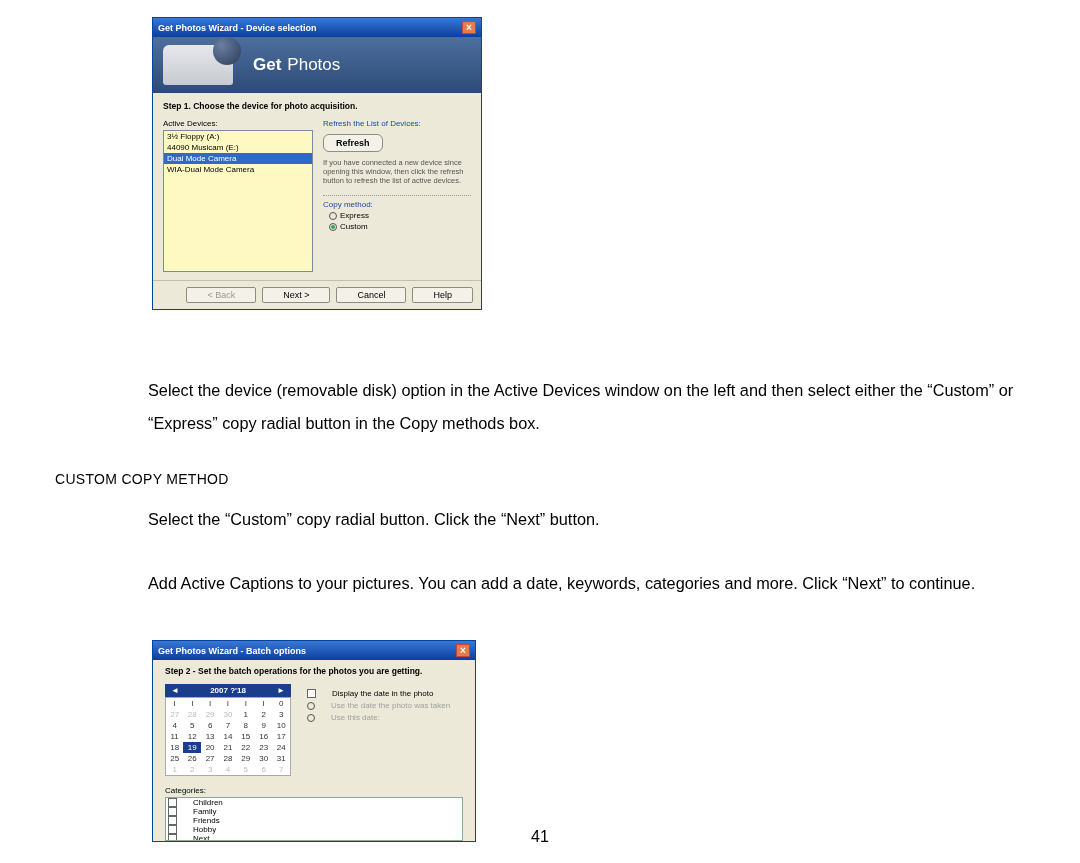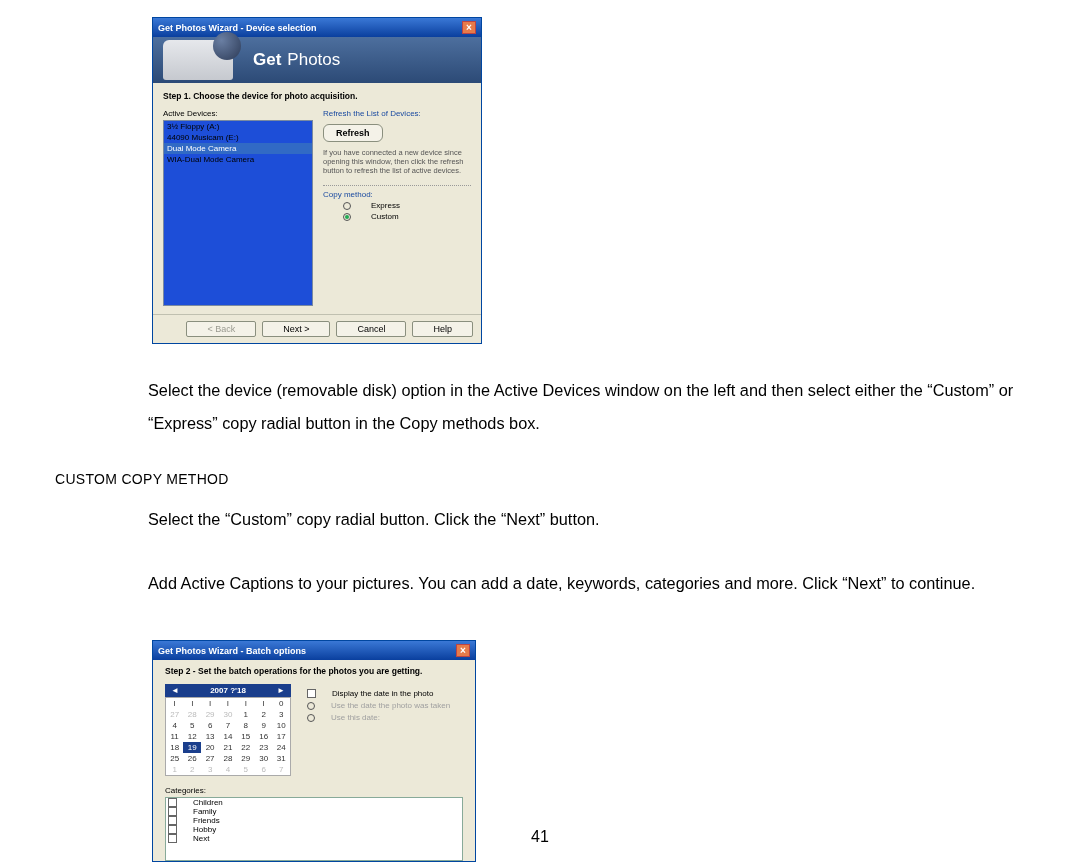--- a/index.html
+++ b/index.html
@@ -32,21 +32,21 @@
   .titlebar .spacer { flex: 1; }
   .close-btn {
     width: 14px; height: 13px;
     background: #e77b4a;
     border: 1px solid #b44;
     display: flex; align-items: center; justify-content: center;
     color: #fff; font-size: 10px; line-height: 1;
     cursor: pointer;
   }
   .banner {
-    height: 46px;
+    height: 56px;
     background: linear-gradient(#4d6f9e, #2c4a76);
     display: flex;
     align-items: center;
     padding-left: 10px;
     color: #fff;
     font-size: 17px;
     position: relative;
   }
   .banner .illus {
     width: 70px; height: 40px;
@@ -70,23 +70,23 @@
     font-size: 8.5px;
     color: #000;
   }
   .step-line { font-weight: bold; margin-bottom: 8px; }
   .dlg1-grid { display: flex; gap: 10px; }
   .col-left { width: 150px; }
   .col-right { flex: 1; }
   .lbl-small { font-size: 8px; margin-bottom: 2px; }
   .lbl-blue { color: #1a4aa0; }
   .device-list {
-    background: #1d4ed8;
+    background: #fef9c3;
     border: 1px solid #7a8aa0;
-    height: 186px;
+    height: 142px;
     font-size: 8px;
     overflow: hidden;
   }
   .device-list div { padding: 1px 3px; white-space: nowrap; }
   .device-list .sel { background: #316ac5; color: #fff; }
   .refresh-btn {
     display: inline-block;
     border: 1px solid #8a8f7e;
     background: #f4f2e8;
     padding: 3px 12px;
@@ -99,21 +99,21 @@
     font-size: 7.5px;
     color: #555;
     line-height: 1.2;
     margin-bottom: 10px;
   }
   .copy-method {
     border-top: 1px dotted #999;
     padding-top: 4px;
     margin-top: 6px;
   }
-  .radio-row { font-size: 8px; display: flex; align-items: center; gap: 20px; margin: 2px 0 2px 20px; }
+  .radio-row { font-size: 8px; display: flex; align-items: center; gap: 3px; margin: 2px 0 2px 6px; }
   .radio {
     width: 8px; height: 8px; border: 1px solid #555; border-radius: 50%;
     display: inline-flex; align-items: center; justify-content: center;
   }
   .radio.checked::after { content:""; width:4px; height:4px; background:#2a5; border-radius:50%; }
   .btn-row {
     background: #ece9d8;
     border-top: 1px solid #c0c0b0;
     padding: 6px 8px;
     display: flex; justify-content: flex-end; gap: 6px;
@@ -197,21 +197,21 @@
   }
   .dim-txt { color: #a0a0a0; }
   .kw-cat { display: flex; gap: 16px; margin-top: 10px; }
   .kw-col { width: 126px; }
   .cat-col { flex: 1; }
   .kw-box {
     background: #fff; border: 1px solid #8a9; height: 18px;
   }
   .cat-list {
     background: #fff; border: 1px solid #8a9; font-size: 8px;
-    height: 64px; overflow: hidden;
+    height: 44px; overflow: hidden;
   }
   .cat-list .chk-row { margin: 0 2px; }
 
   .page-num {
     position: absolute;
     left: 50%; transform: translateX(-50%);
     top: 828px;
     font-size: 16px;
   }
 </style>

